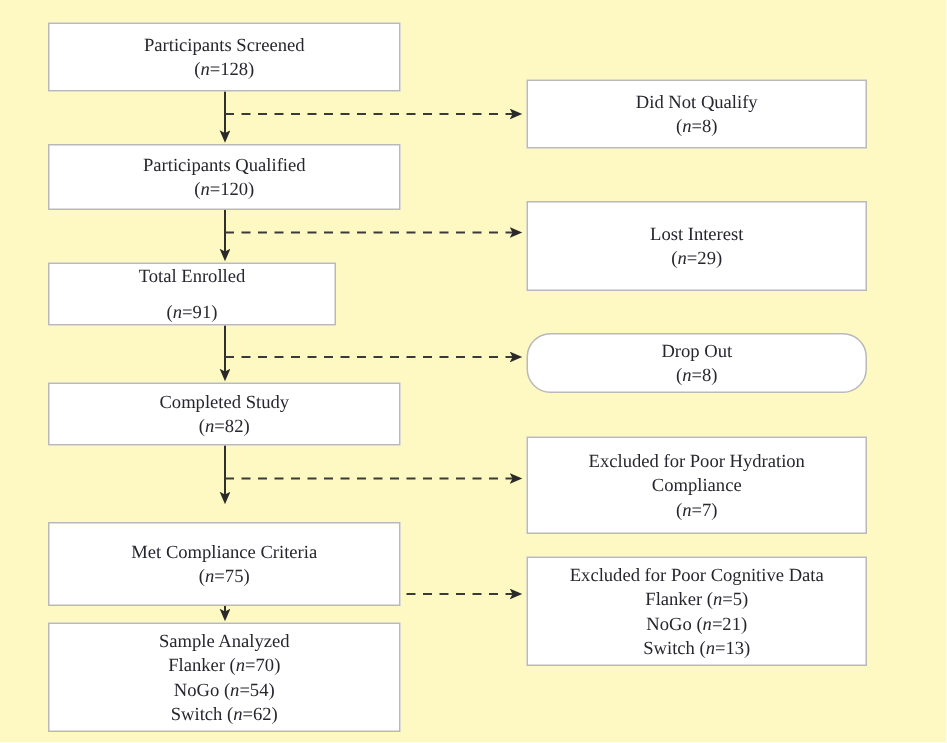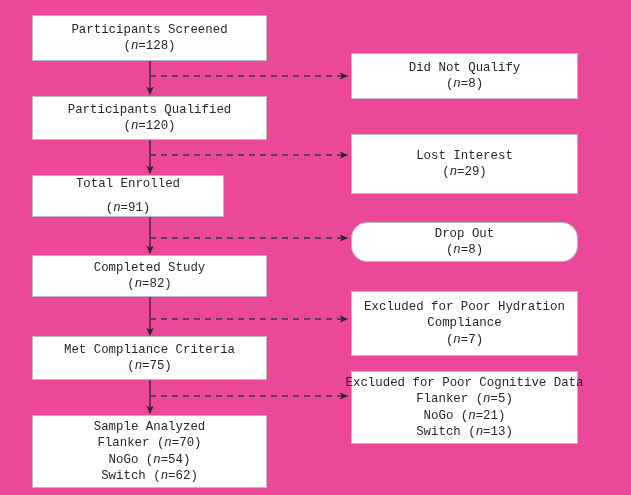--- a/index.html
+++ b/index.html
@@ -8,23 +8,22 @@
     padding: 0;
     background: #ffffff;
   }
   body {
     font-family: "Liberation Serif", "DejaVu Serif", serif;
   }
   #flow-canvas {
     position: relative;
     width: 631px;
     height: 495px;
-    background: #ec4899;
+    background: #fef9c3;
     overflow: hidden;
-    font-family: Liberation Mono, monospace;
   }
   #edges-layer {
     position: absolute;
     left: 0;
     top: 0;
     width: 631px;
     height: 495px;
     pointer-events: none;
   }
   .node-box {
@@ -95,21 +94,21 @@
   <div class="node-box" style="left:32px; top:175px; width:192px; height:42px;justify-content:space-between;">
     <span class="node-line">Total Enrolled</span>
     <span class="node-line">(<em>n</em>=91)</span>
   </div>
 
   <div class="node-box" style="left:32px; top:255px; width:235px; height:42px;">
     <span class="node-line">Completed Study</span>
     <span class="node-line">(<em>n</em>=82)</span>
   </div>
 
-  <div class="node-box" style="left:32px; top:336px; width:235px; height:44px;">
+  <div class="node-box" style="left:32px; top:348px; width:235px; height:56px;">
     <span class="node-line">Met Compliance Criteria</span>
     <span class="node-line">(<em>n</em>=75)</span>
   </div>
 
   <div class="node-box" style="left:32px; top:415px; width:235px; height:73px;">
     <span class="node-line">Sample Analyzed</span>
     <span class="node-line">Flanker (<em>n</em>=70)</span>
     <span class="node-line">NoGo (<em>n</em>=54)</span>
     <span class="node-line">Switch (<em>n</em>=62)</span>
   </div>

